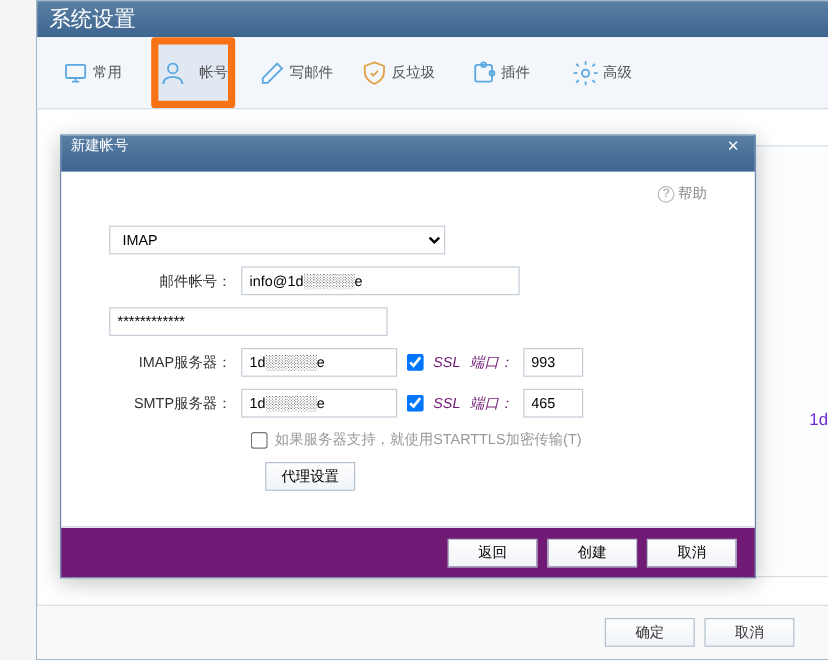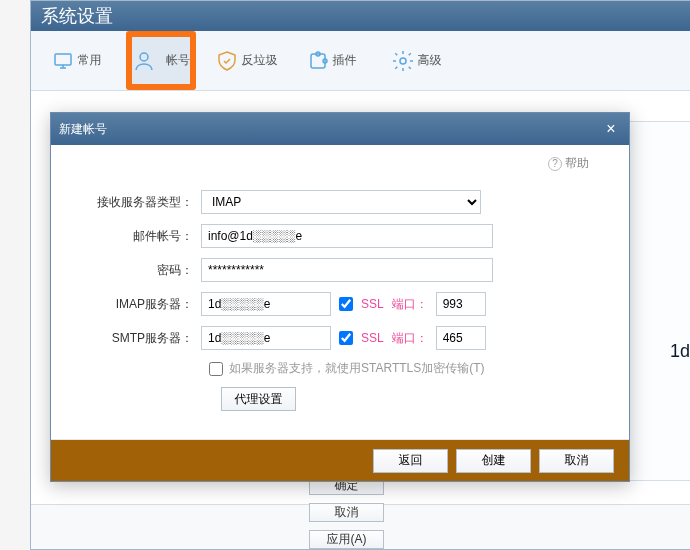--- a/index.html
+++ b/index.html
@@ -8,51 +8,51 @@
 .main-window { position: absolute; left: 30px; top: 0; width: 660px; height: 550px; background: #fff; border: 1px solid #a3b8cc; border-right: none; }
 .titlebar { height: 30px; background: linear-gradient(#5a7fa3, #3c6590); color: #fff; padding: 0 10px; display: flex; align-items: center; }
 .titlebar-text { font-size: 18px; }
 
 .tabs { display: flex; height: 60px; background: #f3f6fa; border-bottom: 1px solid #d5dde5; padding: 0 10px; gap: 15px; }
 .tab { width: 70px; display: flex; flex-direction: row; align-items: center; justify-content: center; gap: 3px; color: #555; cursor: pointer; }
 .tab.active { background: #e0e8f2; border: 6px solid #f97316; border-radius: 3px; justify-content: space-between; }
 .tab-icon { width: 24px; height: 24px; display: flex; align-items: center; justify-content: center; }
 .tab-label { font-size: 12px; color: #555; }
 
-.footer { position: absolute; bottom: 0; left: 0; right: 0; height: 45px; border-top: 1px solid #d5dde5; background: #f7f9fb; display: flex; justify-content: flex-end; align-items: center; padding-right: 28px; gap: 8px; flex-direction: column; }
+.footer { position: absolute; bottom: 0; left: 0; right: 0; height: 45px; border-top: 1px solid #d5dde5; background: #f7f9fb; display: flex; justify-content: flex-end; align-items: center; padding-right: 28px; gap: 8px; }
 .footer button { width: 75px; height: 24px; border: 1px solid #b5c0cc; background: linear-gradient(#fefefe,#f0f3f7); cursor: pointer; font-size: 12px; color: #333; }
 
 .dialog { position: absolute; left: 50px; top: 112px; width: 580px; height: 370px; background: #fff; border: 1px solid #6a8bb0; box-shadow: 0 4px 18px rgba(0,0,0,0.25); }
-.dialog-title { height: 30px; background: linear-gradient(#5a7fa3, #3c6590); color: #fff; display: flex; align-items: center; justify-content: space-between; padding: 16px 8px; }
+.dialog-title { height: 30px; background: linear-gradient(#5a7fa3, #3c6590); color: #fff; display: flex; align-items: flex-start; justify-content: space-between; padding: 0 8px; }
 .dialog-close { width: 20px; height: 20px; color: #fff; cursor: pointer; display: flex; align-items: center; justify-content: center; font-size: 16px; }
 
 .dialog-body { padding: 20px 40px 10px 40px; position: relative; }
 .help { position: absolute; right: 40px; top: 10px; color: #888; font-size: 12px; cursor: pointer; display: flex; align-items: center; gap: 3px; }
 .help-icon { display: inline-block; width: 14px; height: 14px; border: 1px solid #bbb; border-radius: 50%; text-align: center; line-height: 12px; font-size: 10px; color: #999; }
 
 .form-row { display: flex; align-items: center; margin-bottom: 10px; }
 .form-label { width: 110px; text-align: right; padding-right: 8px; color: #333; }
 .text-input { height: 24px; border: 1px solid #c4cdd6; padding: 0 6px; font-size: 12px; }
-.wide { width: 292px; }
+.wide { width: 232px; }
 .short { width: 130px; }
 .port { width: 50px; }
 select.text-input { width: 280px; background: #fff; }
 
 .inline-group { display: flex; align-items: center; gap: 8px; }
-.cb-label { color: #ec4899; }
+.cb-label { color: #701a75; font-style: italic; }
 .checkbox { width: 14px; height: 14px; }
 .hint { color: #999; margin-left: 118px; display: flex; align-items: center; gap: 6px; margin-top: 4px; margin-bottom: 10px; }
 .proxy-row { margin-left: 118px; margin-top: 6px; padding-left: 12px; }
 .proxy-btn { width: 75px; height: 24px; border: 1px solid #b5c0cc; background: linear-gradient(#fefefe,#f0f3f7); cursor: pointer; }
 
-.dialog-footer { position: absolute; bottom: 0; left: 0; right: 0; height: 42px; border-top: 1px solid #e2e7ee; background: #a16207; display: flex; justify-content: flex-end; align-items: center; padding-right: 15px; gap: 8px; }
+.dialog-footer { position: absolute; bottom: 0; left: 0; right: 0; height: 42px; border-top: 1px solid #e2e7ee; background: #701a75; display: flex; justify-content: flex-end; align-items: center; padding-right: 15px; gap: 8px; }
 .dialog-footer button { width: 75px; height: 24px; border: 1px solid #b5c0cc; background: linear-gradient(#fefefe,#f0f3f7); cursor: pointer; font-size: 12px; }
 
 .bg-panel { position: absolute; left: 50px; top: 120px; width: 610px; height: 360px; border: 1px solid #d5dde5; background: #fcfdfe; }
-.bg-edge { position: absolute; right: 0; top: 340px; color: #0f172a; font-size: 18px; padding-right: 0; }
+.bg-edge { position: absolute; right: 0; top: 340px; color: #6d28d9; font-size: 14px; padding-right: 0; }
 
 svg { display: block; }
 </style>
 </head>
 <body>
 
 <div class="main-window">
   <div class="titlebar">
     <span class="titlebar-text">系统设置</span>
   </div>
@@ -68,20 +68,28 @@
       <span class="tab-label">常用</span>
     </div>
     <div class="tab active">
       <span class="tab-icon">
         <svg width="24" height="24" viewBox="0 0 24 24" fill="none" stroke="#5aa8e0" stroke-width="1.5">
             <circle cx="12" cy="8" r="4"></circle>
             <path d="M4 21c0-4 4-6 8-6s8 2 8 6"></path>
           </svg>
       </span>
       <span class="tab-label">帐号</span>
+    </div>
+    <div class="tab">
+      <span class="tab-icon">
+        <svg width="24" height="24" viewBox="0 0 24 24" fill="none" stroke="#5aa8e0" stroke-width="1.5">
+            <path d="M16 4l4 4L8 20H4v-4L16 4z"></path>
+          </svg>
+      </span>
+      <span class="tab-label">写邮件</span>
     </div>
     <div class="tab">
       <span class="tab-icon">
         <svg width="24" height="24" viewBox="0 0 24 24" fill="none" stroke="#e0a040" stroke-width="1.5">
             <path d="M12 3l8 3v5c0 5-3.5 8-8 10-4.5-2-8-5-8-10V6l8-3z"></path>
             <path d="M9 12l2 2 4-4"></path>
           </svg>
       </span>
       <span class="tab-label">反垃圾</span>
     </div>
@@ -105,52 +113,49 @@
       <span class="tab-label">高级</span>
     </div>
   </div>
 
   <div class="bg-panel"></div>
   <div class="bg-edge">1d</div>
 
   <div class="footer">
     <button>确定</button>
     <button>取消</button>
-    <button>应用(A)</button>
   </div>
 </div>
 
 <div class="dialog">
   <div class="dialog-title">
     <span>新建帐号</span>
     <span class="dialog-close">×</span>
   </div>
 
   <div class="dialog-body">
     <div class="help">
       <span class="help-icon">?</span>
       <span>帮助</span>
     </div>
 
     <div style="height:25px"></div>
 
     <div class="form-row">
-      <span class="form-label">接收服务器类型：</span>
       <select class="text-input wide">
         <option>IMAP</option>
       </select>
     </div>
 
     <div class="form-row">
       <span class="form-label">邮件帐号：</span>
       <input class="text-input wide" value="info@1d░░░░░e" style="">
     </div>
 
     <div class="form-row">
-      <span class="form-label">密码：</span>
       <input class="text-input wide" type="text" value="************" style="">
     </div>
 
     <div class="form-row">
       <span class="form-label">IMAP服务器：</span>
       <div class="inline-group">
         <input class="text-input short" value="1d░░░░░e" style="">
         <input type="checkbox" class="checkbox" checked="" style="">
         <span class="cb-label">SSL</span>
         <span class="cb-label">端口：</span>

